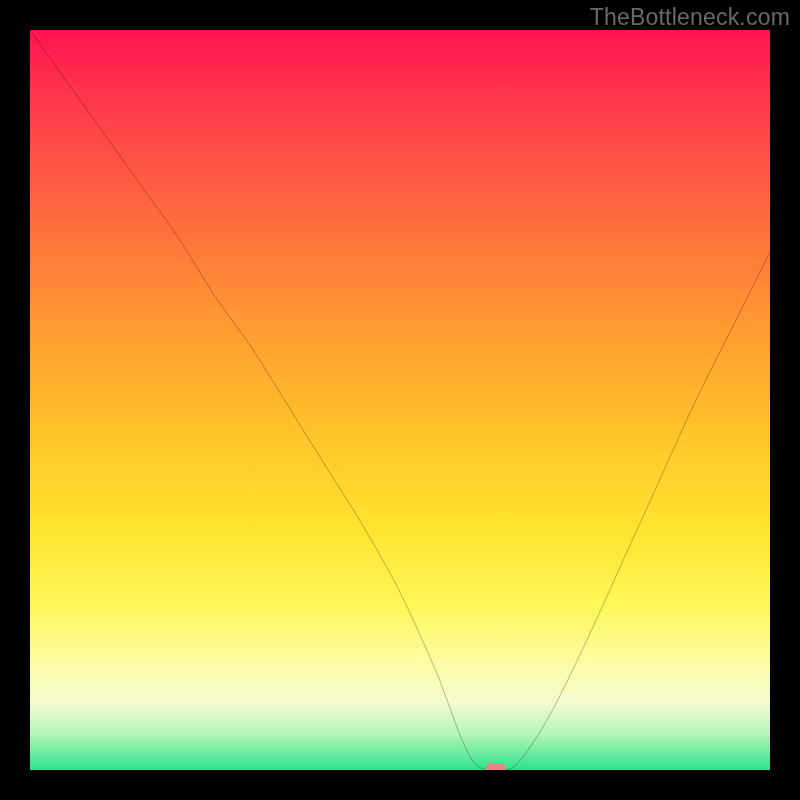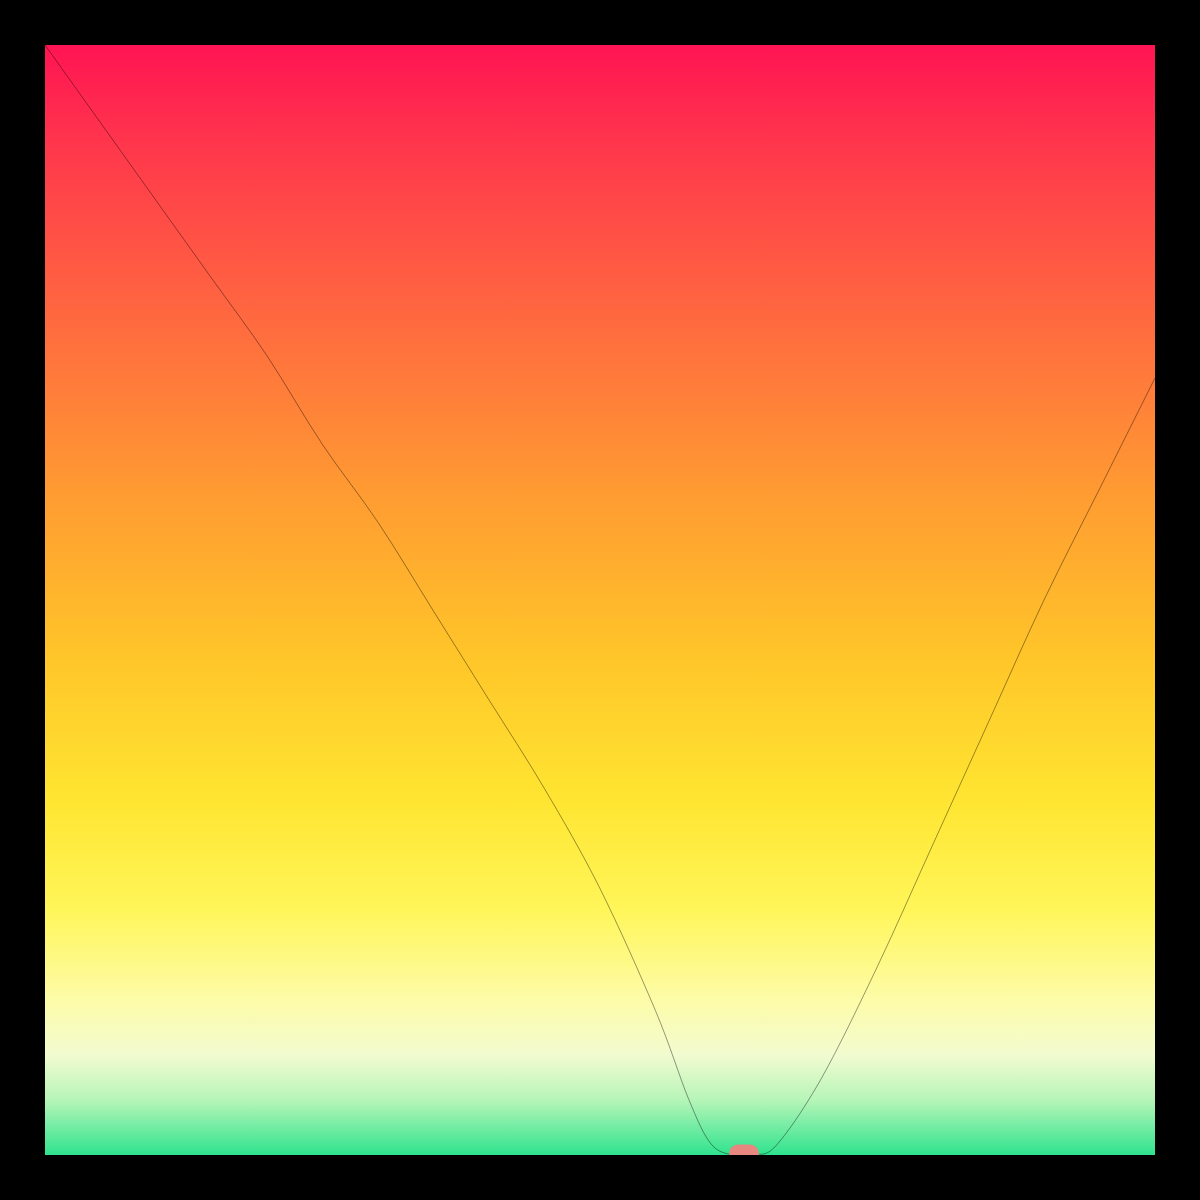--- a/index.html
+++ b/index.html
@@ -62,20 +62,21 @@
     height: 12px;
     border-radius: 6px;
     background: #e8877f;
     transform: translate(-50%, -50%);
   }
 </style>
 </head>
 <body>
 
 <div class="frame">
+  <div class="watermark">TheBottleneck.com</div>
   <div class="plot-area">
     <div class="gradient"></div>
     <svg class="curve" viewBox="0 0 100 100" preserveAspectRatio="none">
       <path id="curve-path" fill="none" stroke="#000" stroke-width="0.270" vector-effect="non-scaling-stroke" stroke-linecap="round" stroke-linejoin="round" d="M 0 0 C 0.8333333333333334 1.1666666666666667, 3.333333333333333 4.666666666666666, 5 7 C 6.666666666666667 9.333333333333334, 8.333333333333334 11.666666666666666, 10 14 C 11.666666666666666 16.333333333333332, 13.333333333333334 18.666666666666668, 15 21 C 16.666666666666668 23.333333333333332, 18.333333333333332 25.5, 20 28 C 21.666666666666668 30.5, 23.333333333333332 33.5, 25 36 C 26.666666666666668 38.5, 28.333333333333332 40.50000000000001, 30 43.00000000000001 C 31.666666666666668 45.50000000000001, 33.333333333333336 48.333333333333336, 35 51 C 36.666666666666664 53.666666666666664, 38.333333333333336 56.333333333333336, 40 59 C 41.666666666666664 61.666666666666664, 43.333333333333336 64.16666666666667, 45 67 C 46.666666666666664 69.83333333333333, 48.33333333333333 72.66666666666667, 50 76 C 51.66666666666667 79.33333333333333, 53.66666666666667 83.83333333333333, 55.00000000000001 87 C 56.33333333333334 90.16666666666667, 57.16666666666666 93, 57.99999999999999 95 C 58.83333333333333 97, 59.33333333333333 98.16666666666667, 60 99 C 60.66666666666667 99.83333333333333, 61.333333333333336 99.83333333333333, 62 100 C 62.666666666666664 100.16666666666667, 63.333333333333336 100.16666666666667, 64 100 C 64.66666666666667 99.83333333333333, 65 100.16666666666667, 66 99 C 67 97.83333333333333, 68.5 95.66666666666667, 70 93 C 71.5 90.33333333333333, 73.33333333333333 86.5, 75 83 C 76.66666666666667 79.5, 78.33333333333333 75.66666666666667, 80 72 C 81.66666666666667 68.33333333333333, 83.33333333333333 64.66666666666667, 85 61 C 86.66666666666667 57.333333333333336, 88.33333333333333 53.5, 90 50 C 91.66666666666667 46.5, 93.33333333333333 43.333333333333336, 95 40 C 96.66666666666667 36.666666666666664, 99.16666666666667 31.666666666666668, 100 30"></path>
     </svg>
     <div id="marker" class="marker" style="left: 63%; top: 99.8%;"></div>
   </div>
 </div>
 
 </body></html>

